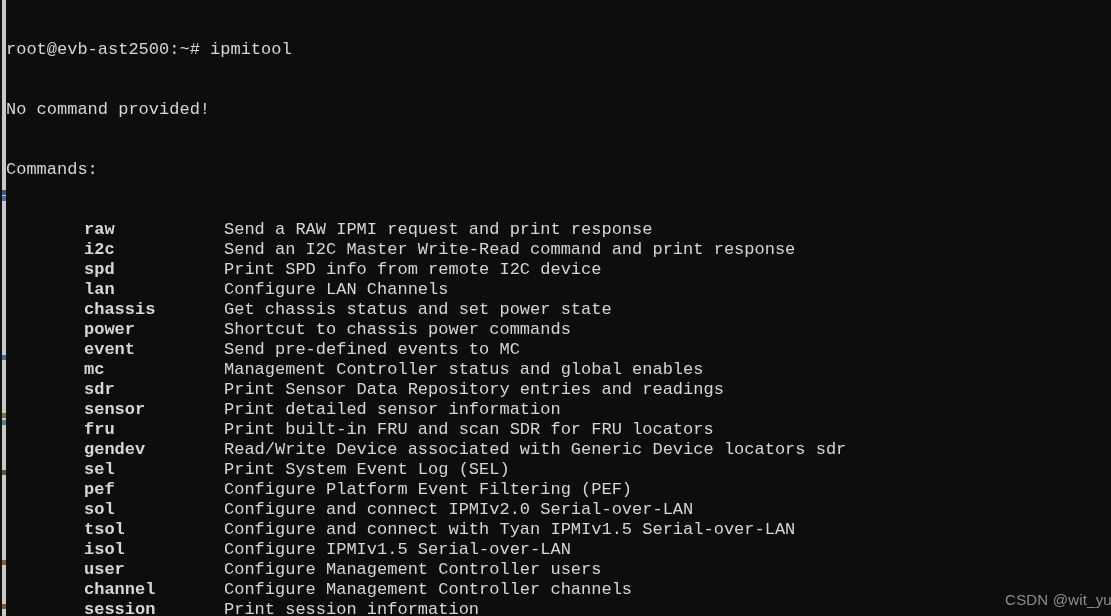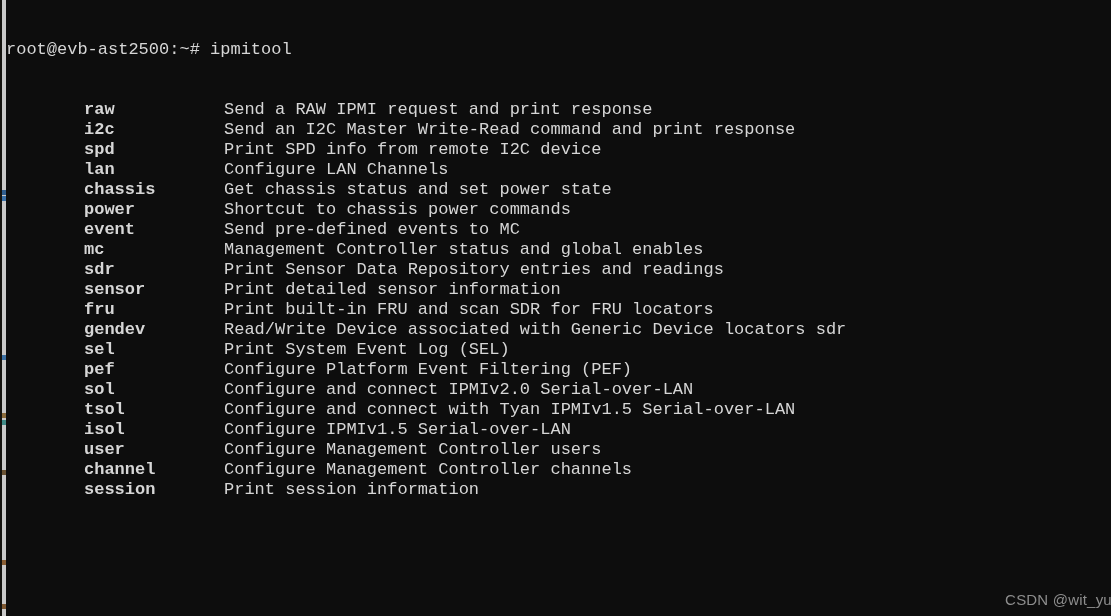--- a/index.html
+++ b/index.html
@@ -81,18 +81,20 @@
     <div class="fleck" style="top:355px;background:#3b6fa2;"></div>
     <div class="fleck" style="top:413px;background:#8a6a3a;"></div>
     <div class="fleck" style="top:420px;background:#3f8a86;"></div>
     <div class="fleck" style="top:470px;background:#6a5232;"></div>
     <div class="fleck" style="top:560px;background:#8a5e33;"></div>
     <div class="fleck" style="top:604px;background:#7d5730;"></div>
   </div>
 
   <div id="terminal">
     <div class="line">root@evb-ast2500:~# ipmitool</div>
+    <div class="line">No command provided!</div>
+    <div class="line">Commands:</div>
     <div id="command-list"><div class="line cmd-line"><span class="cmd-indent"></span><span class="cmd-name">raw</span><span class="cmd-desc">Send a RAW IPMI request and print response</span></div><div class="line cmd-line"><span class="cmd-indent"></span><span class="cmd-name">i2c</span><span class="cmd-desc">Send an I2C Master Write-Read command and print response</span></div><div class="line cmd-line"><span class="cmd-indent"></span><span class="cmd-name">spd</span><span class="cmd-desc">Print SPD info from remote I2C device</span></div><div class="line cmd-line"><span class="cmd-indent"></span><span class="cmd-name">lan</span><span class="cmd-desc">Configure LAN Channels</span></div><div class="line cmd-line"><span class="cmd-indent"></span><span class="cmd-name">chassis</span><span class="cmd-desc">Get chassis status and set power state</span></div><div class="line cmd-line"><span class="cmd-indent"></span><span class="cmd-name">power</span><span class="cmd-desc">Shortcut to chassis power commands</span></div><div class="line cmd-line"><span class="cmd-indent"></span><span class="cmd-name">event</span><span class="cmd-desc">Send pre-defined events to MC</span></div><div class="line cmd-line"><span class="cmd-indent"></span><span class="cmd-name">mc</span><span class="cmd-desc">Management Controller status and global enables</span></div><div class="line cmd-line"><span class="cmd-indent"></span><span class="cmd-name">sdr</span><span class="cmd-desc">Print Sensor Data Repository entries and readings</span></div><div class="line cmd-line"><span class="cmd-indent"></span><span class="cmd-name">sensor</span><span class="cmd-desc">Print detailed sensor information</span></div><div class="line cmd-line"><span class="cmd-indent"></span><span class="cmd-name">fru</span><span class="cmd-desc">Print built-in FRU and scan SDR for FRU locators</span></div><div class="line cmd-line"><span class="cmd-indent"></span><span class="cmd-name">gendev</span><span class="cmd-desc">Read/Write Device associated with Generic Device locators sdr</span></div><div class="line cmd-line"><span class="cmd-indent"></span><span class="cmd-name">sel</span><span class="cmd-desc">Print System Event Log (SEL)</span></div><div class="line cmd-line"><span class="cmd-indent"></span><span class="cmd-name">pef</span><span class="cmd-desc">Configure Platform Event Filtering (PEF)</span></div><div class="line cmd-line"><span class="cmd-indent"></span><span class="cmd-name">sol</span><span class="cmd-desc">Configure and connect IPMIv2.0 Serial-over-LAN</span></div><div class="line cmd-line"><span class="cmd-indent"></span><span class="cmd-name">tsol</span><span class="cmd-desc">Configure and connect with Tyan IPMIv1.5 Serial-over-LAN</span></div><div class="line cmd-line"><span class="cmd-indent"></span><span class="cmd-name">isol</span><span class="cmd-desc">Configure IPMIv1.5 Serial-over-LAN</span></div><div class="line cmd-line"><span class="cmd-indent"></span><span class="cmd-name">user</span><span class="cmd-desc">Configure Management Controller users</span></div><div class="line cmd-line"><span class="cmd-indent"></span><span class="cmd-name">channel</span><span class="cmd-desc">Configure Management Controller channels</span></div><div class="line cmd-line"><span class="cmd-indent"></span><span class="cmd-name">session</span><span class="cmd-desc">Print session information</span></div></div>
   </div>
 
   <div id="watermark">CSDN @wit_yuan</div>
 
 </div>
 
 </body></html>

